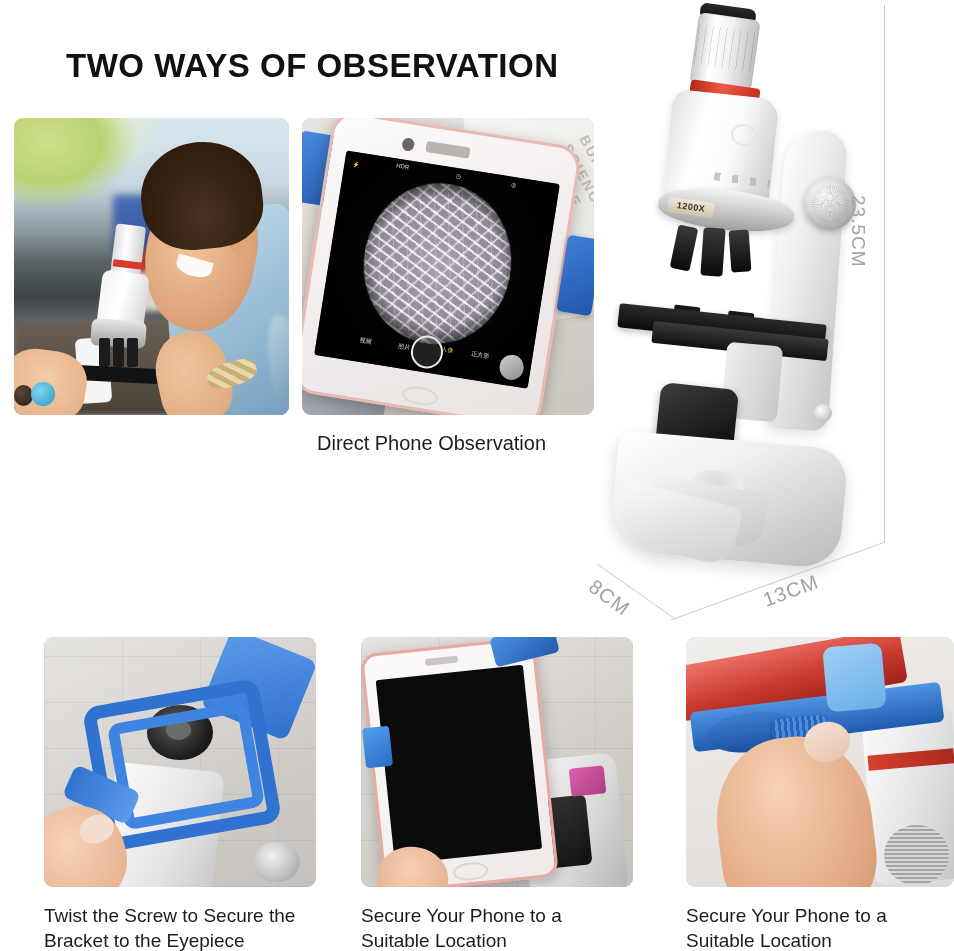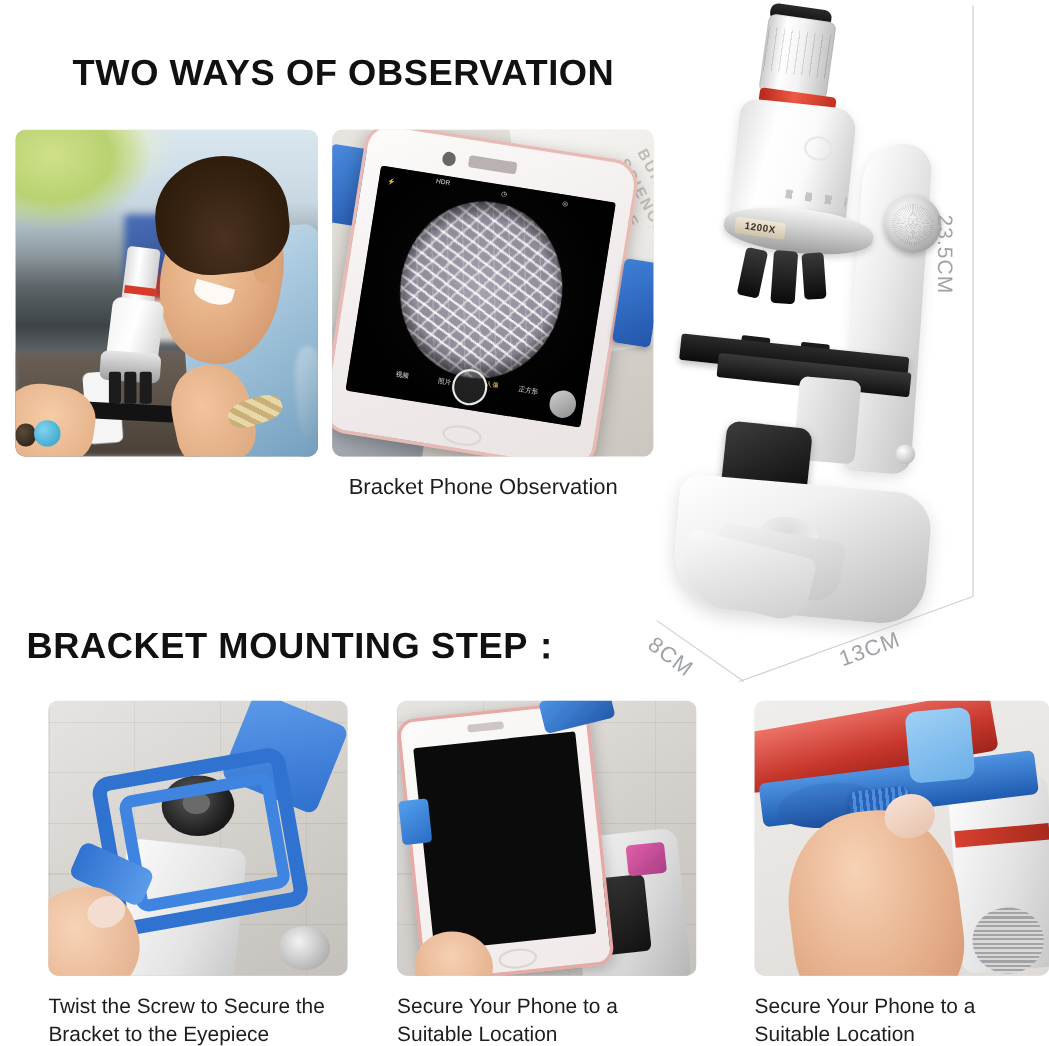--- a/index.html
+++ b/index.html
@@ -359,21 +359,21 @@
           <div class="p2-ui" style="left:88%;bottom:10%;">全景</div>
           <div class="p2-shutter"></div>
           <div class="p2-thumb"></div>
         </div>
         <div class="p2-home"></div>
       </div>
       <div class="p2-clip"></div>
     </div>
   </div>
 
-  <div class="caption" id="cap-phone">Bracket Phone Observation</div>
+  <div class="caption" id="cap-phone">Direct Phone Observation</div>
 
   <div id="product">
     <div class="pr-arm"></div>
     <div class="pr-eyetop"></div>
     <div class="pr-eyetube"></div>
     <div class="pr-rings"></div>
     <div class="pr-red"></div>
     <div class="pr-head"></div>
     <div class="pr-logo"></div>
     <div class="pr-marks"></div>
@@ -396,21 +396,20 @@
     <div class="pr-foot"></div>
   </div>
 
   <div class="dimline" id="dim-v"></div>
   <div class="dim-d" id="dim-bottom-right"></div>
   <div class="dim-d" id="dim-bottom-left"></div>
   <div class="dimlabel" id="lbl-235">23.5CM</div>
   <div class="dimlabel" id="lbl-8">8CM</div>
   <div class="dimlabel" id="lbl-13">13CM</div>
 
-  <div class="heading" id="h-bracket">BRACKET MOUNTING STEP：</div>
 
   <div class="photo" id="photo-step1">
     <div class="ph-inner">
       <div class="wall"></div>
       <div class="p4-body"></div>
       <div class="p4-silver"></div>
       <div class="p4-eyecap"></div>
       <div class="p4-eyehole"></div>
       <div class="p4-arm"></div>
       <div class="p4-bracket"></div>

